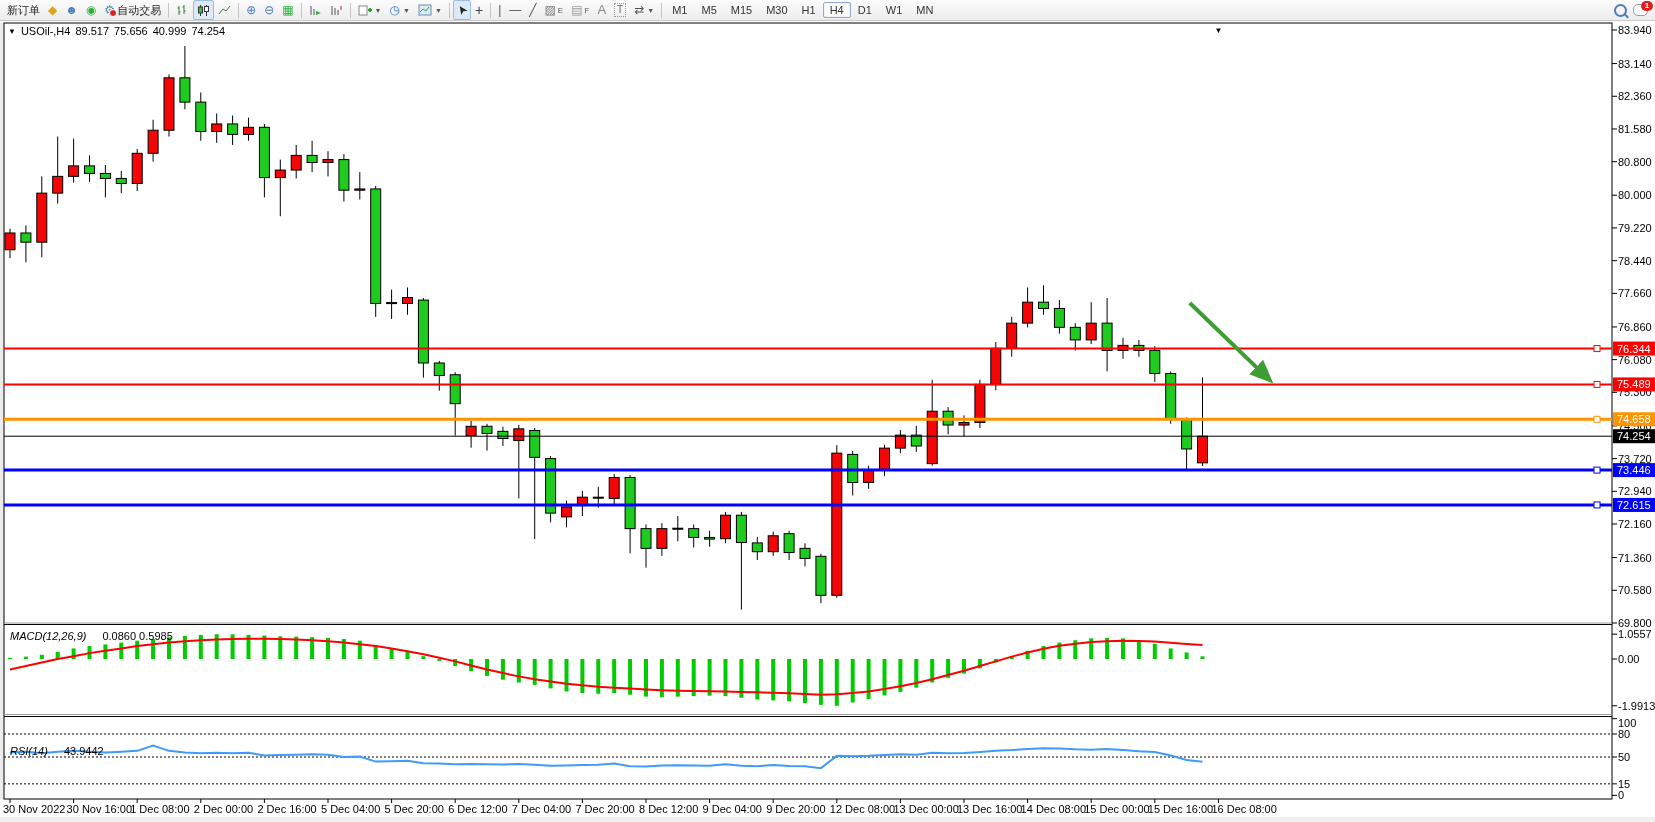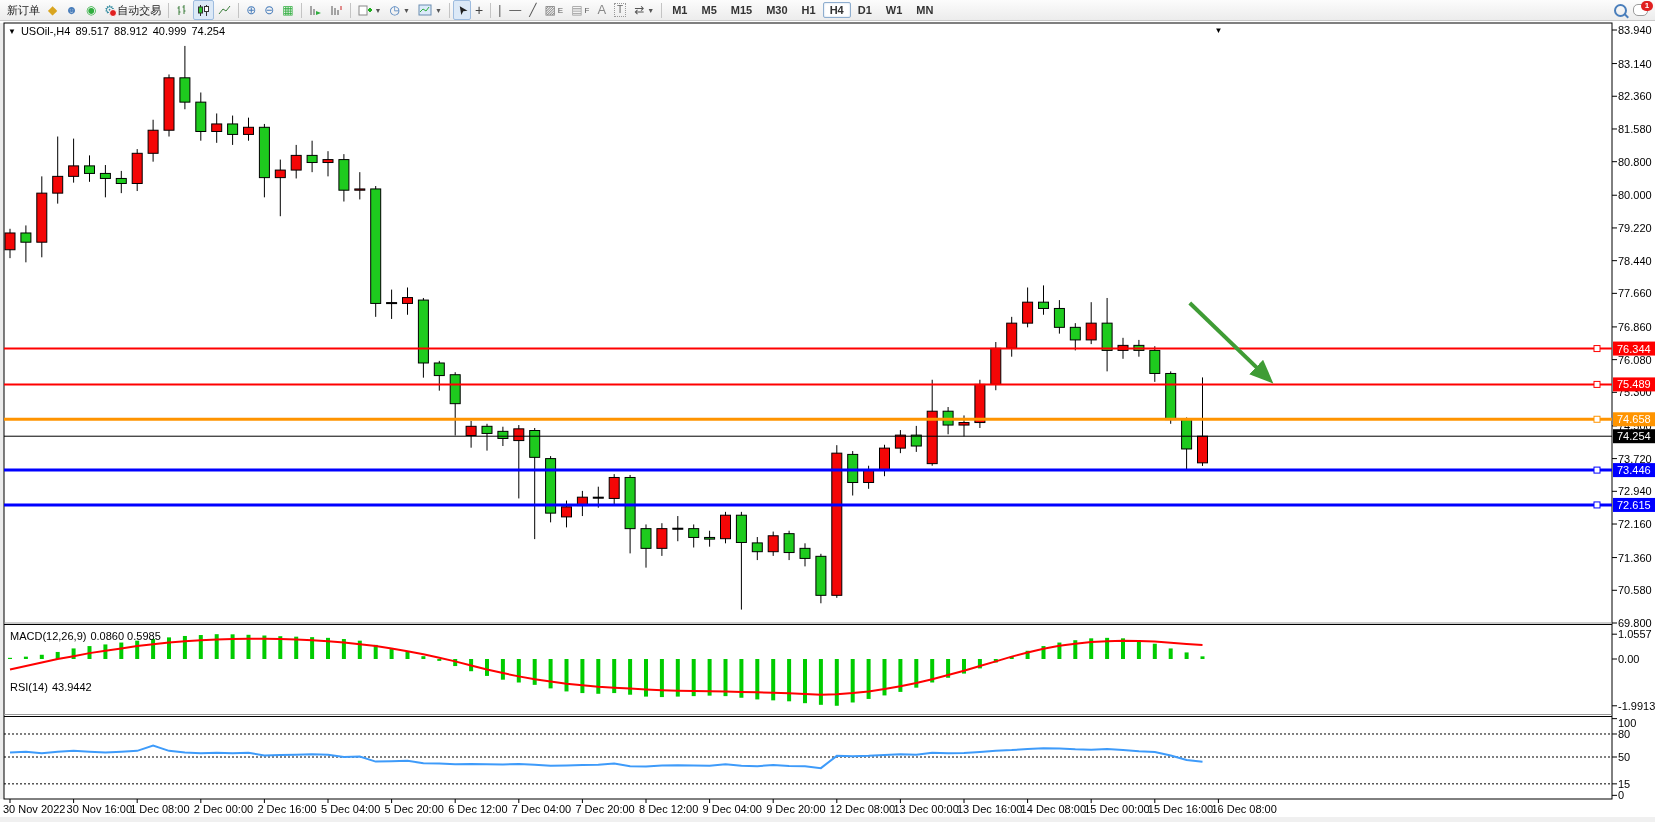--- a/index.html
+++ b/index.html
@@ -9,37 +9,37 @@
   .tb-btn{height:18px;display:flex;align-items:center;padding:0 3px;border:1px solid transparent;border-radius:2px;gap:2px;cursor:default;}
   .tb-btn.pressed{background:#dce9f7;border-color:#9ebcdf;}
   .sep{width:1px;height:15px;background:#c4c4c4;margin:0 3px;flex:0 0 aupx;}
   .caret{font-size:7px;color:#555;margin-left:1px;}
   .ic{font-size:12px;line-height:12px;}
   .ic-gold{color:#d9a520;}
   .ic-blue{color:#4a7ebb;}
   .ic-green{color:#2fae3e;}
   .ic-teal{color:#3a8fa3;position:relative;}
   .reddot{position:absolute;right:-2px;bottom:-1px;width:6px;height:6px;border-radius:50%;background:#e02020;border:1px solid #fff;}
-  .tf{padding:1px 6px;border:1px solid transparent;border-radius:2px;color:#333;font-weight:bold;}
+  .tf{padding:1px 6px;border:1px solid transparent;border-radius:2px;color:#333;}
   .tf.active{background:#ffffff;border-color:#8faecf;box-shadow:inset 0 0 2px #b9cde4;}
   .right-group{margin-left:auto;display:flex;align-items:center;gap:6px;padding-right:4px;}
   .magnifier{width:9px;height:9px;border:2px solid #4a7ebb;border-radius:50%;position:relative;display:inline-block;}
   .magnifier:after{content:"";position:absolute;width:5px;height:2px;background:#4a7ebb;transform:rotate(45deg);right:-4px;bottom:-2px;}
   .bubble{width:13px;height:10px;border:1.5px solid #9a9a9a;border-radius:5px;position:relative;display:inline-block;background:#fff;}
   .badge{position:absolute;top:-4px;right:-6px;min-width:10px;height:10px;border-radius:6px;background:#e02020;color:#fff;font-size:8px;line-height:10px;text-align:center;padding:0 1px;font-weight:bold;}
   .mini{display:inline-block;}
   
   #chart-wrap{position:relative;width:1655px;height:802px;background:#fff;}
   #chart-svg{position:absolute;left:0;top:0;}
   .overlay-label{position:absolute;font-size:11px;color:#000;pointer-events:none;}
   #symbol-title{left:8px;top:4px;display:flex;align-items:center;gap:5px;}
   #symbol-title .dd{font-size:8px;color:#000;}
   #macd-label{left:10px;top:609px;}
-  #rsi-label{left:10px;top:660px;}
-  .sp{margin-right:4px;}
+  #rsi-label{left:10px;top:724px;}
+  .sp{margin-right:16px;font-style:italic;}
 </style>
 </head>
 <body>
 
 <div class="toolbar">
   <div class="tb-btn">
       <span>新订单</span>
     </div>
   <div class="tb-btn">
       <span class="ic ic-gold">◆</span>
@@ -548,21 +548,21 @@
         <marker id="ah" orient="auto" markerWidth="7" markerHeight="7" refX="4" refY="2.5">
           <path d="M0,0 L6,2.5 L0,5 z" fill="#3f9c35"></path>
         </marker>
       </defs>
       <text x="1214.4" y="12" font-size="8" fill="#000">▼</text>
     </svg>
   <div class="overlay-label" id="symbol-title">
     <span class="dd">▼</span>
     <span>USOil-,H4</span>
     <span>89.517</span>
-    <span>88.912</span>
+    <span>75.656</span>
     <span>40.999</span>
     <span>74.254</span>
   </div>
   <div class="overlay-label" id="macd-label">
     <span class="sp">MACD(12,26,9)</span><span>0.0860 0.5985</span>
   </div>
   <div class="overlay-label" id="rsi-label">
     <span class="sp">RSI(14)</span><span>43.9442</span>
   </div>
 </div>

